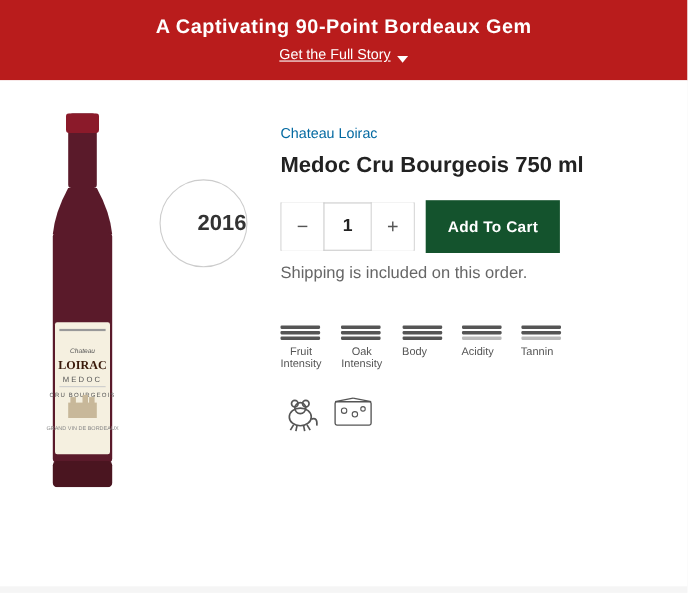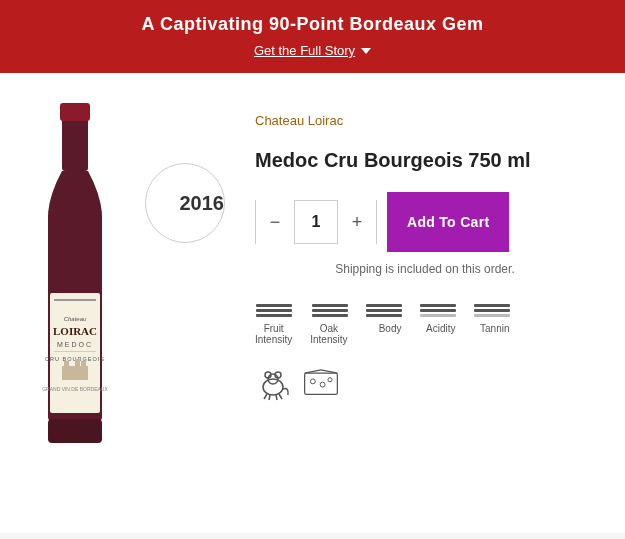--- a/index.html
+++ b/index.html
@@ -17,21 +17,21 @@
       padding: 14px 20px;
     }
     .header-banner h1 {
       font-size: 18px;
       font-weight: bold;
       letter-spacing: 0.5px;
       margin-bottom: 6px;
     }
     .header-banner .full-story-link {
       display: inline-flex;
-      align-items: center;
+      align-items: flex-end;
       gap: 6px;
       color: white;
       text-decoration: underline;
       font-size: 13px;
       cursor: pointer;
     }
     .chevron-down {
       display: inline-block;
       width: 0;
       height: 0;
@@ -84,22 +84,22 @@
       flex-shrink: 0;
     }
 
     .product-info {
       flex: 1;
       padding-top: 10px;
     }
 
     .winery-name {
       font-size: 13px;
-      color: #a16207;
-      margin-bottom: 21px;
+      color: #0369a1;
+      margin-bottom: 11px;
     }
 
     .product-name {
       font-size: 20px;
       font-weight: bold;
       color: #222;
       margin-bottom: 20px;
     }
 
     .price-section {
@@ -155,48 +155,47 @@
       font-weight: bold;
       color: #222;
       display: flex;
       align-items: center;
       justify-content: center;
       border-left: 1.5px solid #ccc;
       border-right: 1.5px solid #ccc;
     }
 
     .add-to-cart-btn {
-      background: #a21caf;
+      background: #14532d;
       color: white;
       border: none;
-      height: 60px;
+      height: 48px;
       padding: 0 20px;
       font-size: 14px;
       font-weight: bold;
       cursor: pointer;
       letter-spacing: 0.3px;
     }
 
     .shipping-note {
-      font-size: 12px;
+      font-size: 15px;
       color: #666;
-      margin-bottom: 28px;
-      text-align: center;
+      margin-bottom: 39px;
     }
 
     .taste-profile {
       display: flex;
       gap: 18px;
       margin-bottom: 20px;
     }
 
     .taste-item {
       display: flex;
       flex-direction: column;
-      align-items: flex-end;
+      align-items: flex-start;
       gap: 6px;
     }
 
     .taste-bars {
       display: flex;
       flex-direction: column;
       gap: 2px;
     }
 
     .taste-bar {

